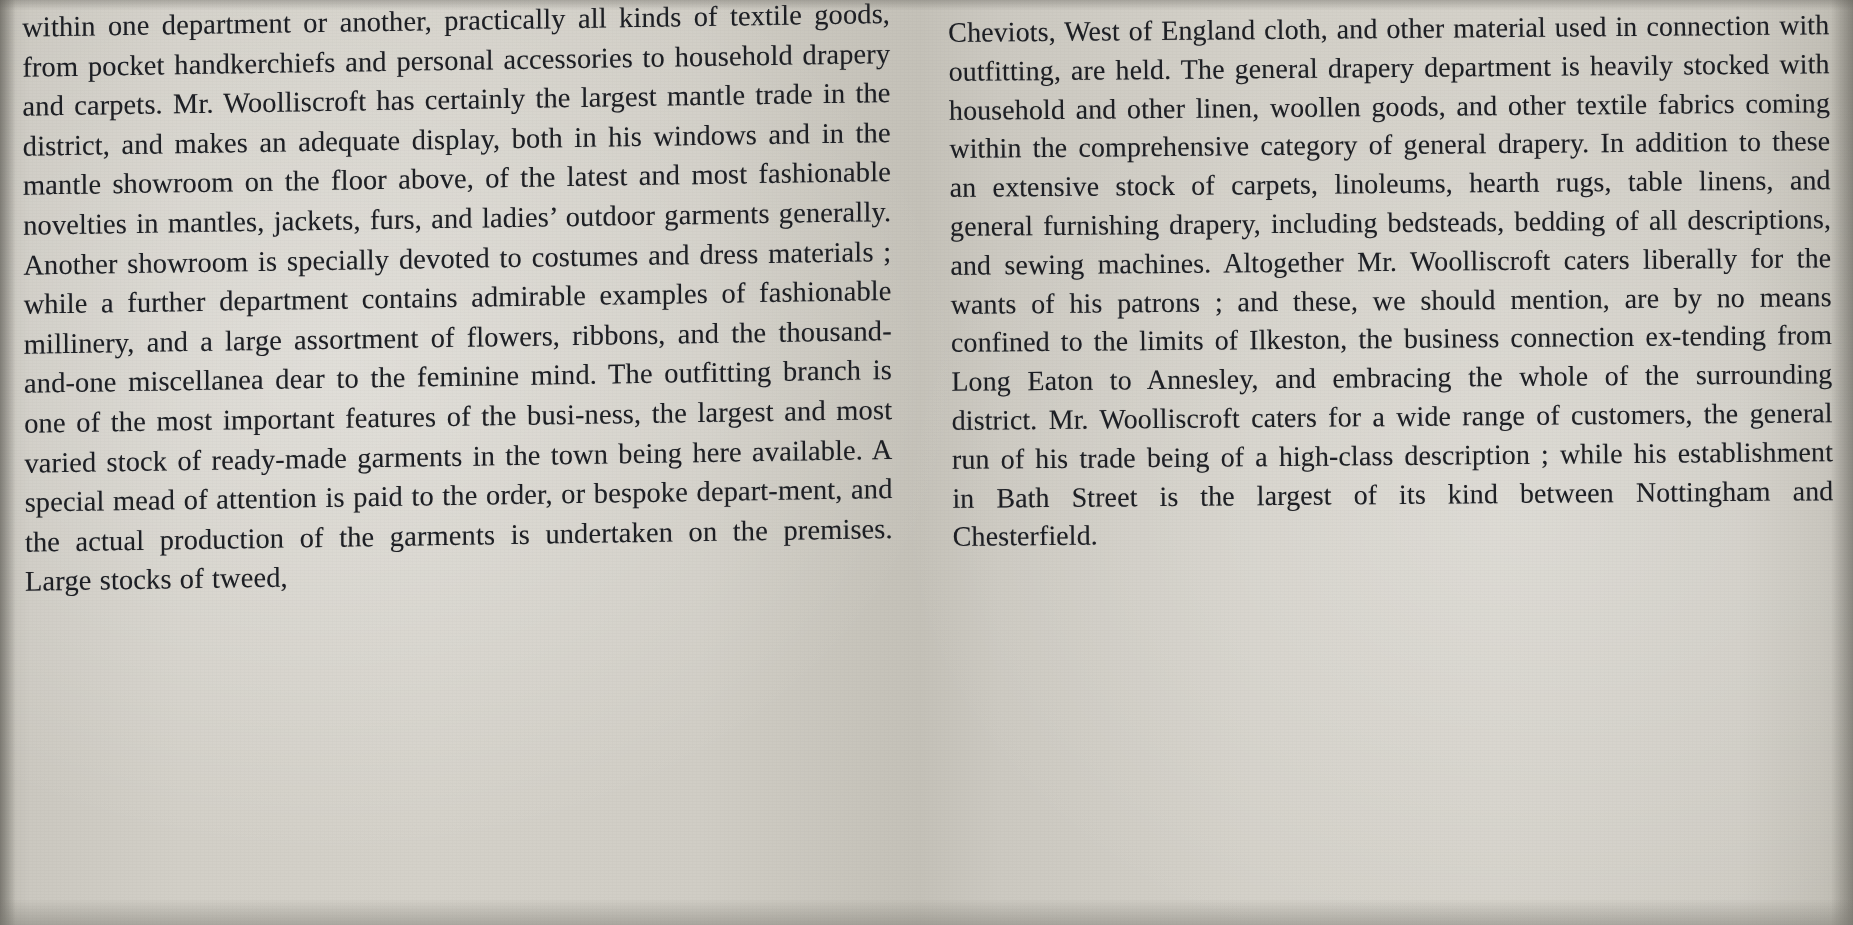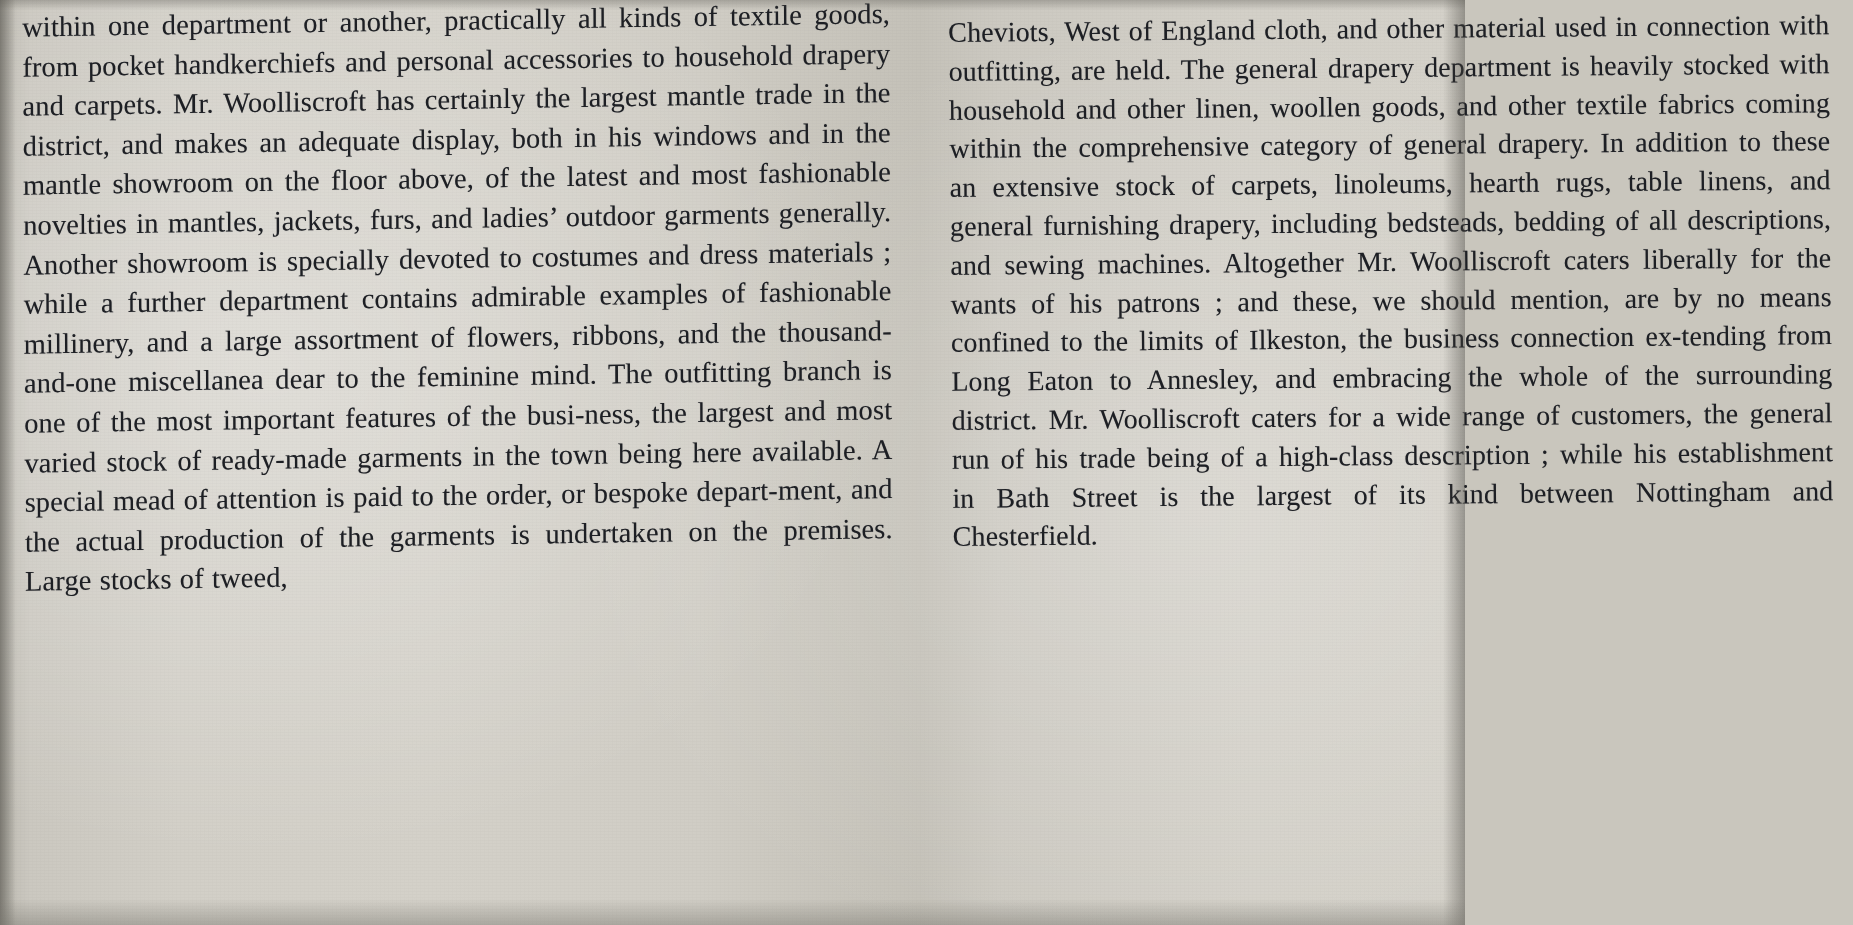--- a/index.html
+++ b/index.html
@@ -10,21 +10,21 @@
     width: 1853px;
     height: 925px;
     background: #c9c6bd;
     font-family: "Liberation Serif", serif;
     overflow: hidden;
   }
 
   
   .page {
     position: relative;
-    width: 1465px;
+    width: 1853px;
     height: 925px;
     background:
       radial-gradient(ellipse 900px 700px at 18% 40%, rgba(255,255,255,0.30), rgba(255,255,255,0) 70%),
       radial-gradient(ellipse 900px 700px at 82% 55%, rgba(255,255,255,0.22), rgba(255,255,255,0) 70%),
       linear-gradient(90deg,
         #bdbab1 0px,
         #cbc8c0 30px,
         #d2cfc7 180px,
         #d4d1c9 430px,
         #d0cdc5 700px,

